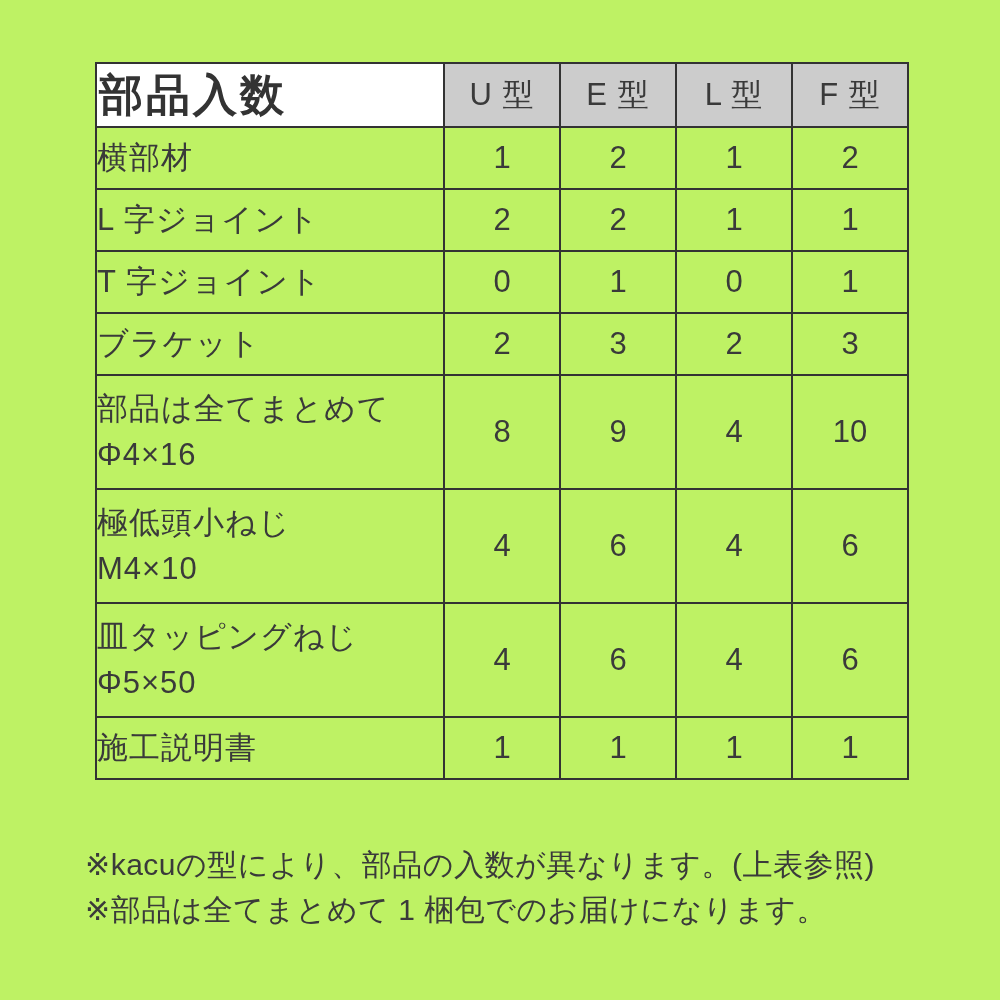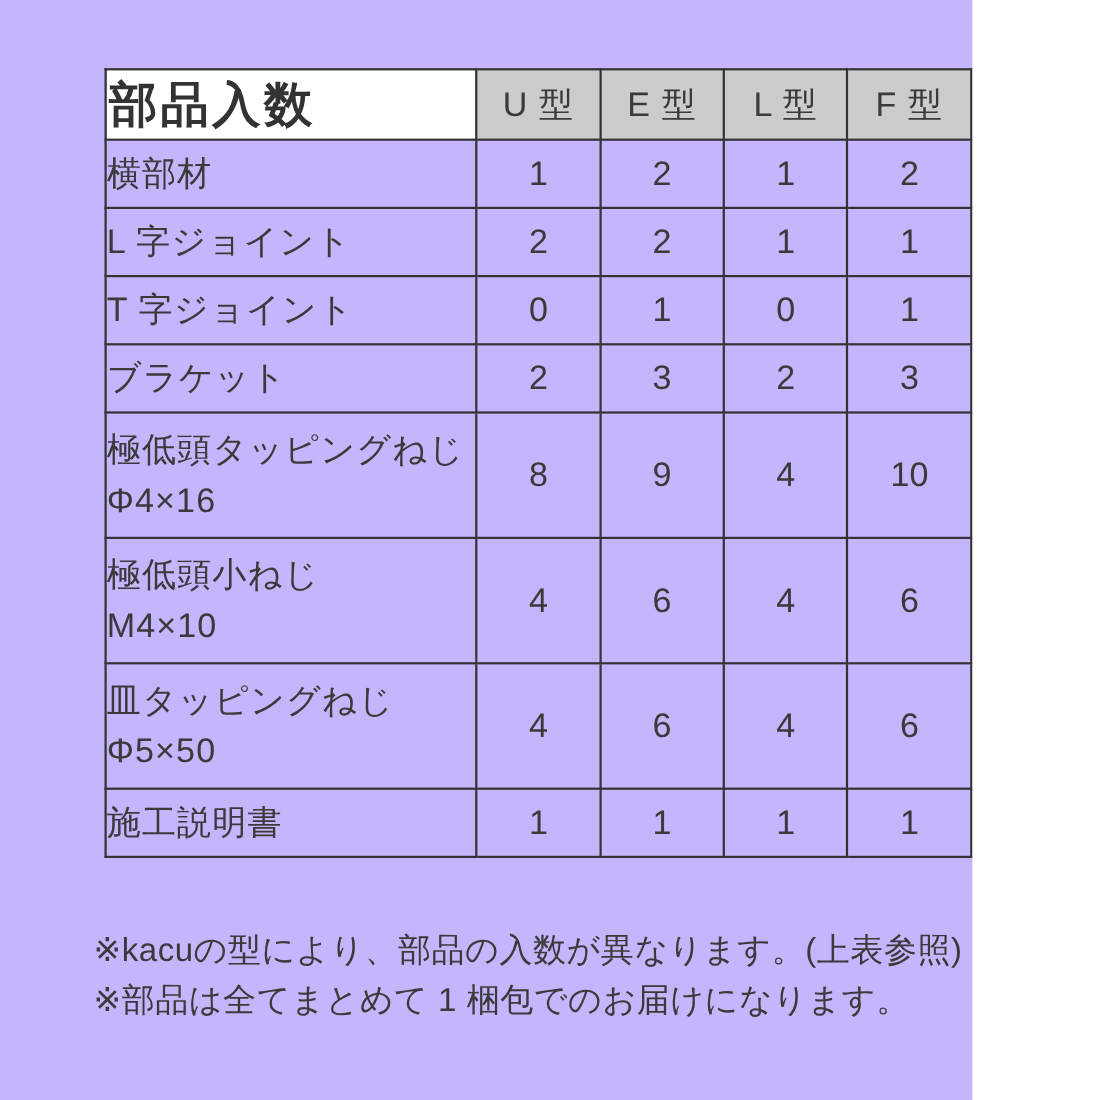--- a/index.html
+++ b/index.html
@@ -2,23 +2,23 @@
 <html><head>
 <meta charset="utf-8">
 <style>
   html, body {
     margin: 0;
     padding: 0;
     background: #ffffff;
   }
   .sheet {
     position: relative;
-    width: 884px;
+    width: 1000px;
     height: 1000px;
-    background: #c4b5fd;
+    background: #bef264;
     font-family: "Liberation Sans", "DejaVu Sans", sans-serif;
     color: #3a3a3a;
     overflow: hidden;
   }
   table.parts {
     position: absolute;
     left: 95px;
     top: 62px;
     border-collapse: collapse;
     table-layout: fixed;
@@ -127,21 +127,21 @@
       <tr class="single">
         <td class="label">ブラケット</td>
         <td class="val">2</td>
         <td class="val">3</td>
         <td class="val">2</td>
         <td class="val">3</td>
       </tr>
 
       <tr class="tall">
         <td class="label">
-          <div class="line">極低頭タッピングねじ</div>
+          <div class="line">部品は全てまとめて</div>
           <div class="line">Φ4×16</div>
         </td>
         <td class="val">8</td>
         <td class="val">9</td>
         <td class="val">4</td>
         <td class="val">10</td>
       </tr>
 
       <tr class="tall">
         <td class="label">

